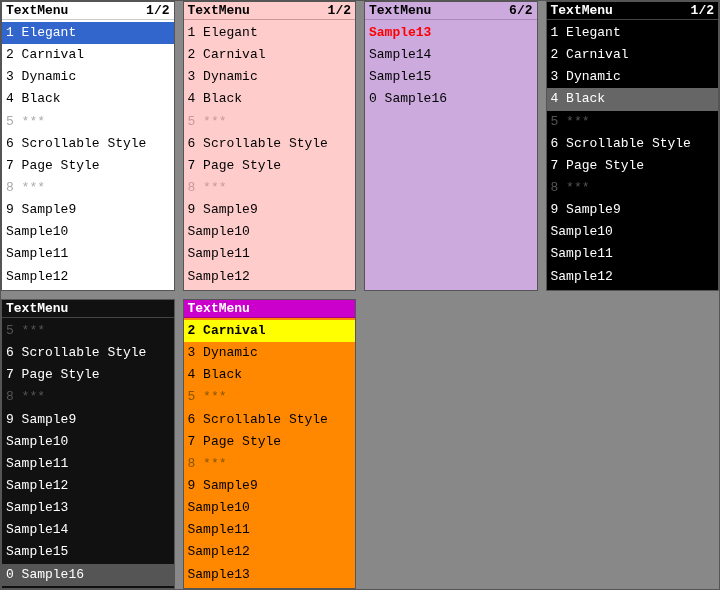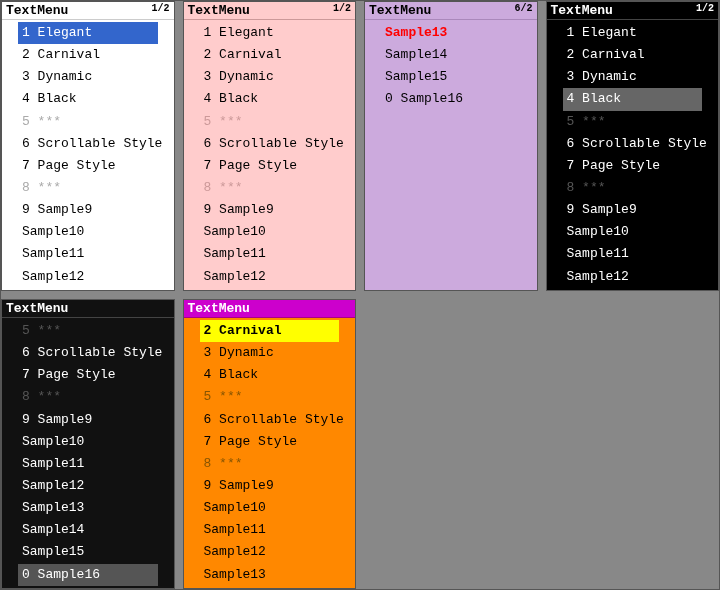--- a/index.html
+++ b/index.html
@@ -30,21 +30,21 @@
       display: flex;
       justify-content: space-between;
       padding: 1px 4px;
       font-weight: bold;
       font-size: 13px;
       flex-shrink: 0;
     }
     .panel-body {
       flex: 1;
       overflow: hidden;
-      padding: 2px 16px;
+      padding: 2px 0;
     }
     .menu-item {
       padding: 1px 4px;
       white-space: nowrap;
       line-height: 1.55;
     }
     .menu-item.highlighted {
       background: #3366cc;
       color: white;
     }
@@ -86,21 +86,21 @@
     .p5 .menu-item.bottom-sel { background: #555; color: white; }
 
     
     .p6 { background: #ff8800; }
     .p6 .panel-header { background: #cc00cc; color: white; border-bottom: 1px solid #aa0088; }
     .p6 .menu-item { color: black; }
     .p6 .menu-item.dimmed { color: #885500; }
     .p6 .menu-item.carnival { background: yellow; color: black; font-weight: bold; }
     .p6 .menu-item.normal { color: black; }
     .panel-header-title { font-weight: bold; }
-    .panel-header-page { font-size: 10px; }
+    .panel-header-page { font-size: 13px; }
   </style>
 </head>
 <body>
 
 <div class="grid">
 <div class="panel p1">
       <div class="panel-header">
         <span class="panel-header-title">TextMenu</span>
         <span class="panel-header-page">1/2</span>
       </div>

